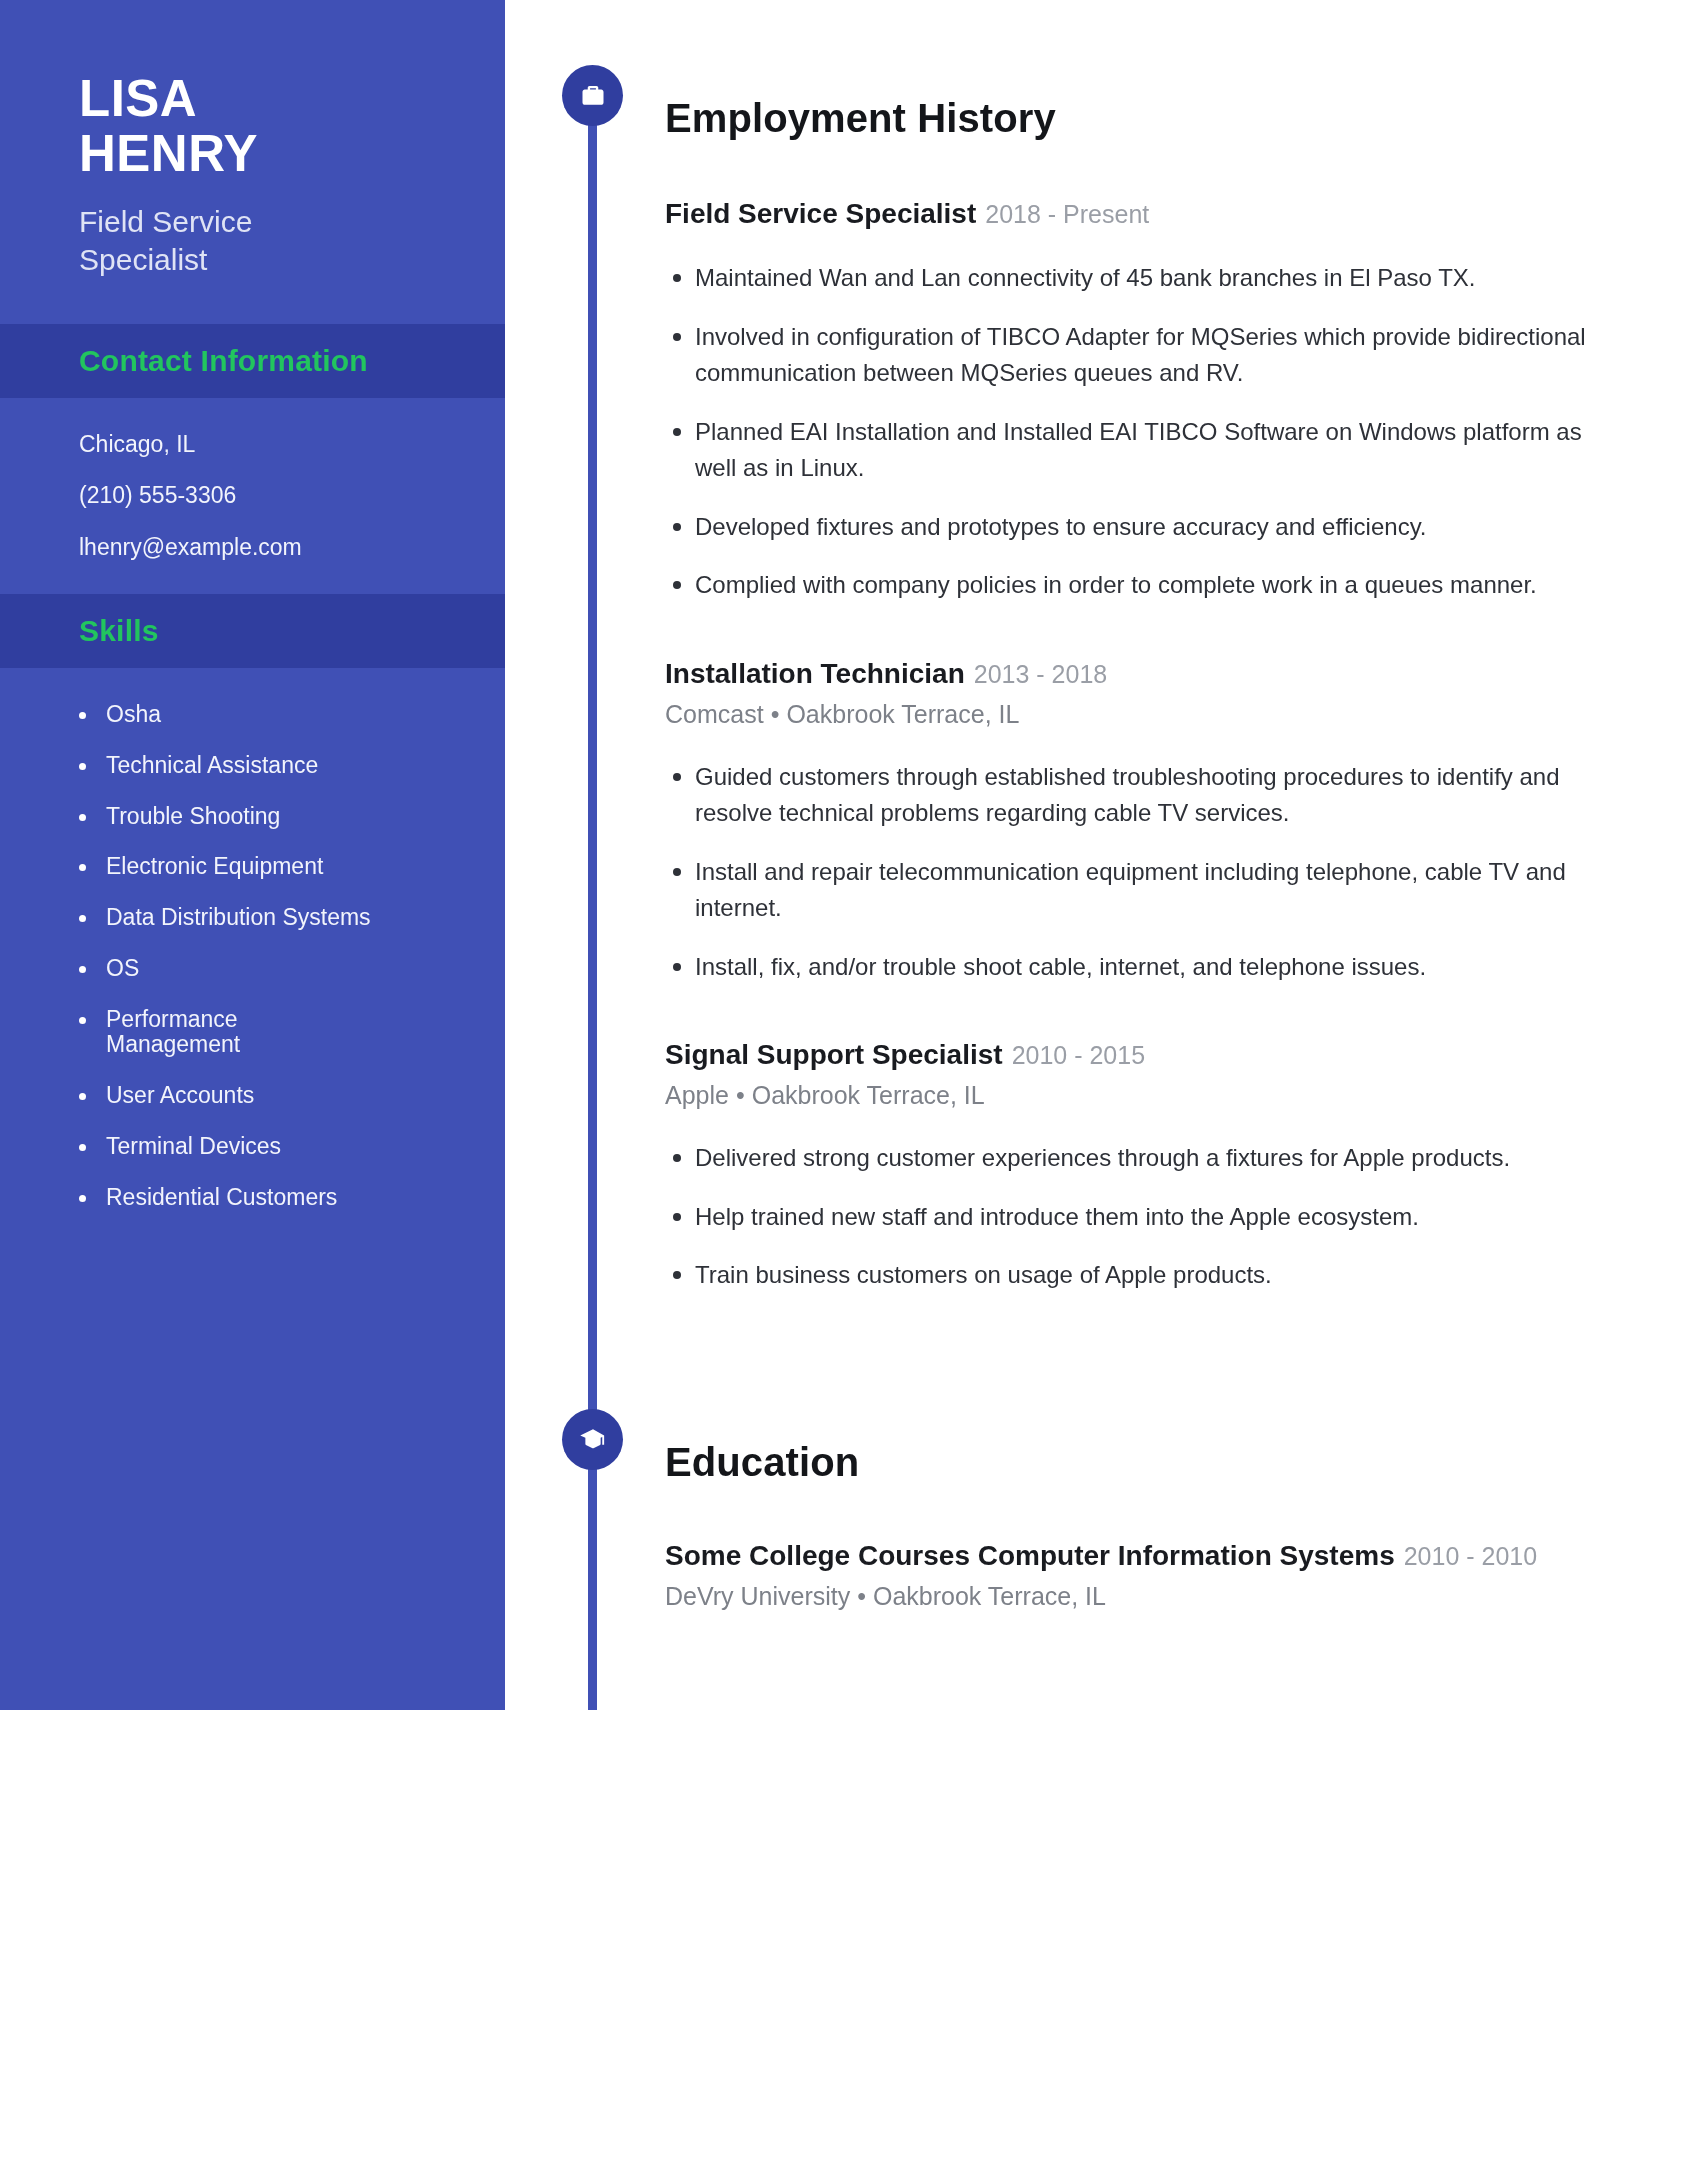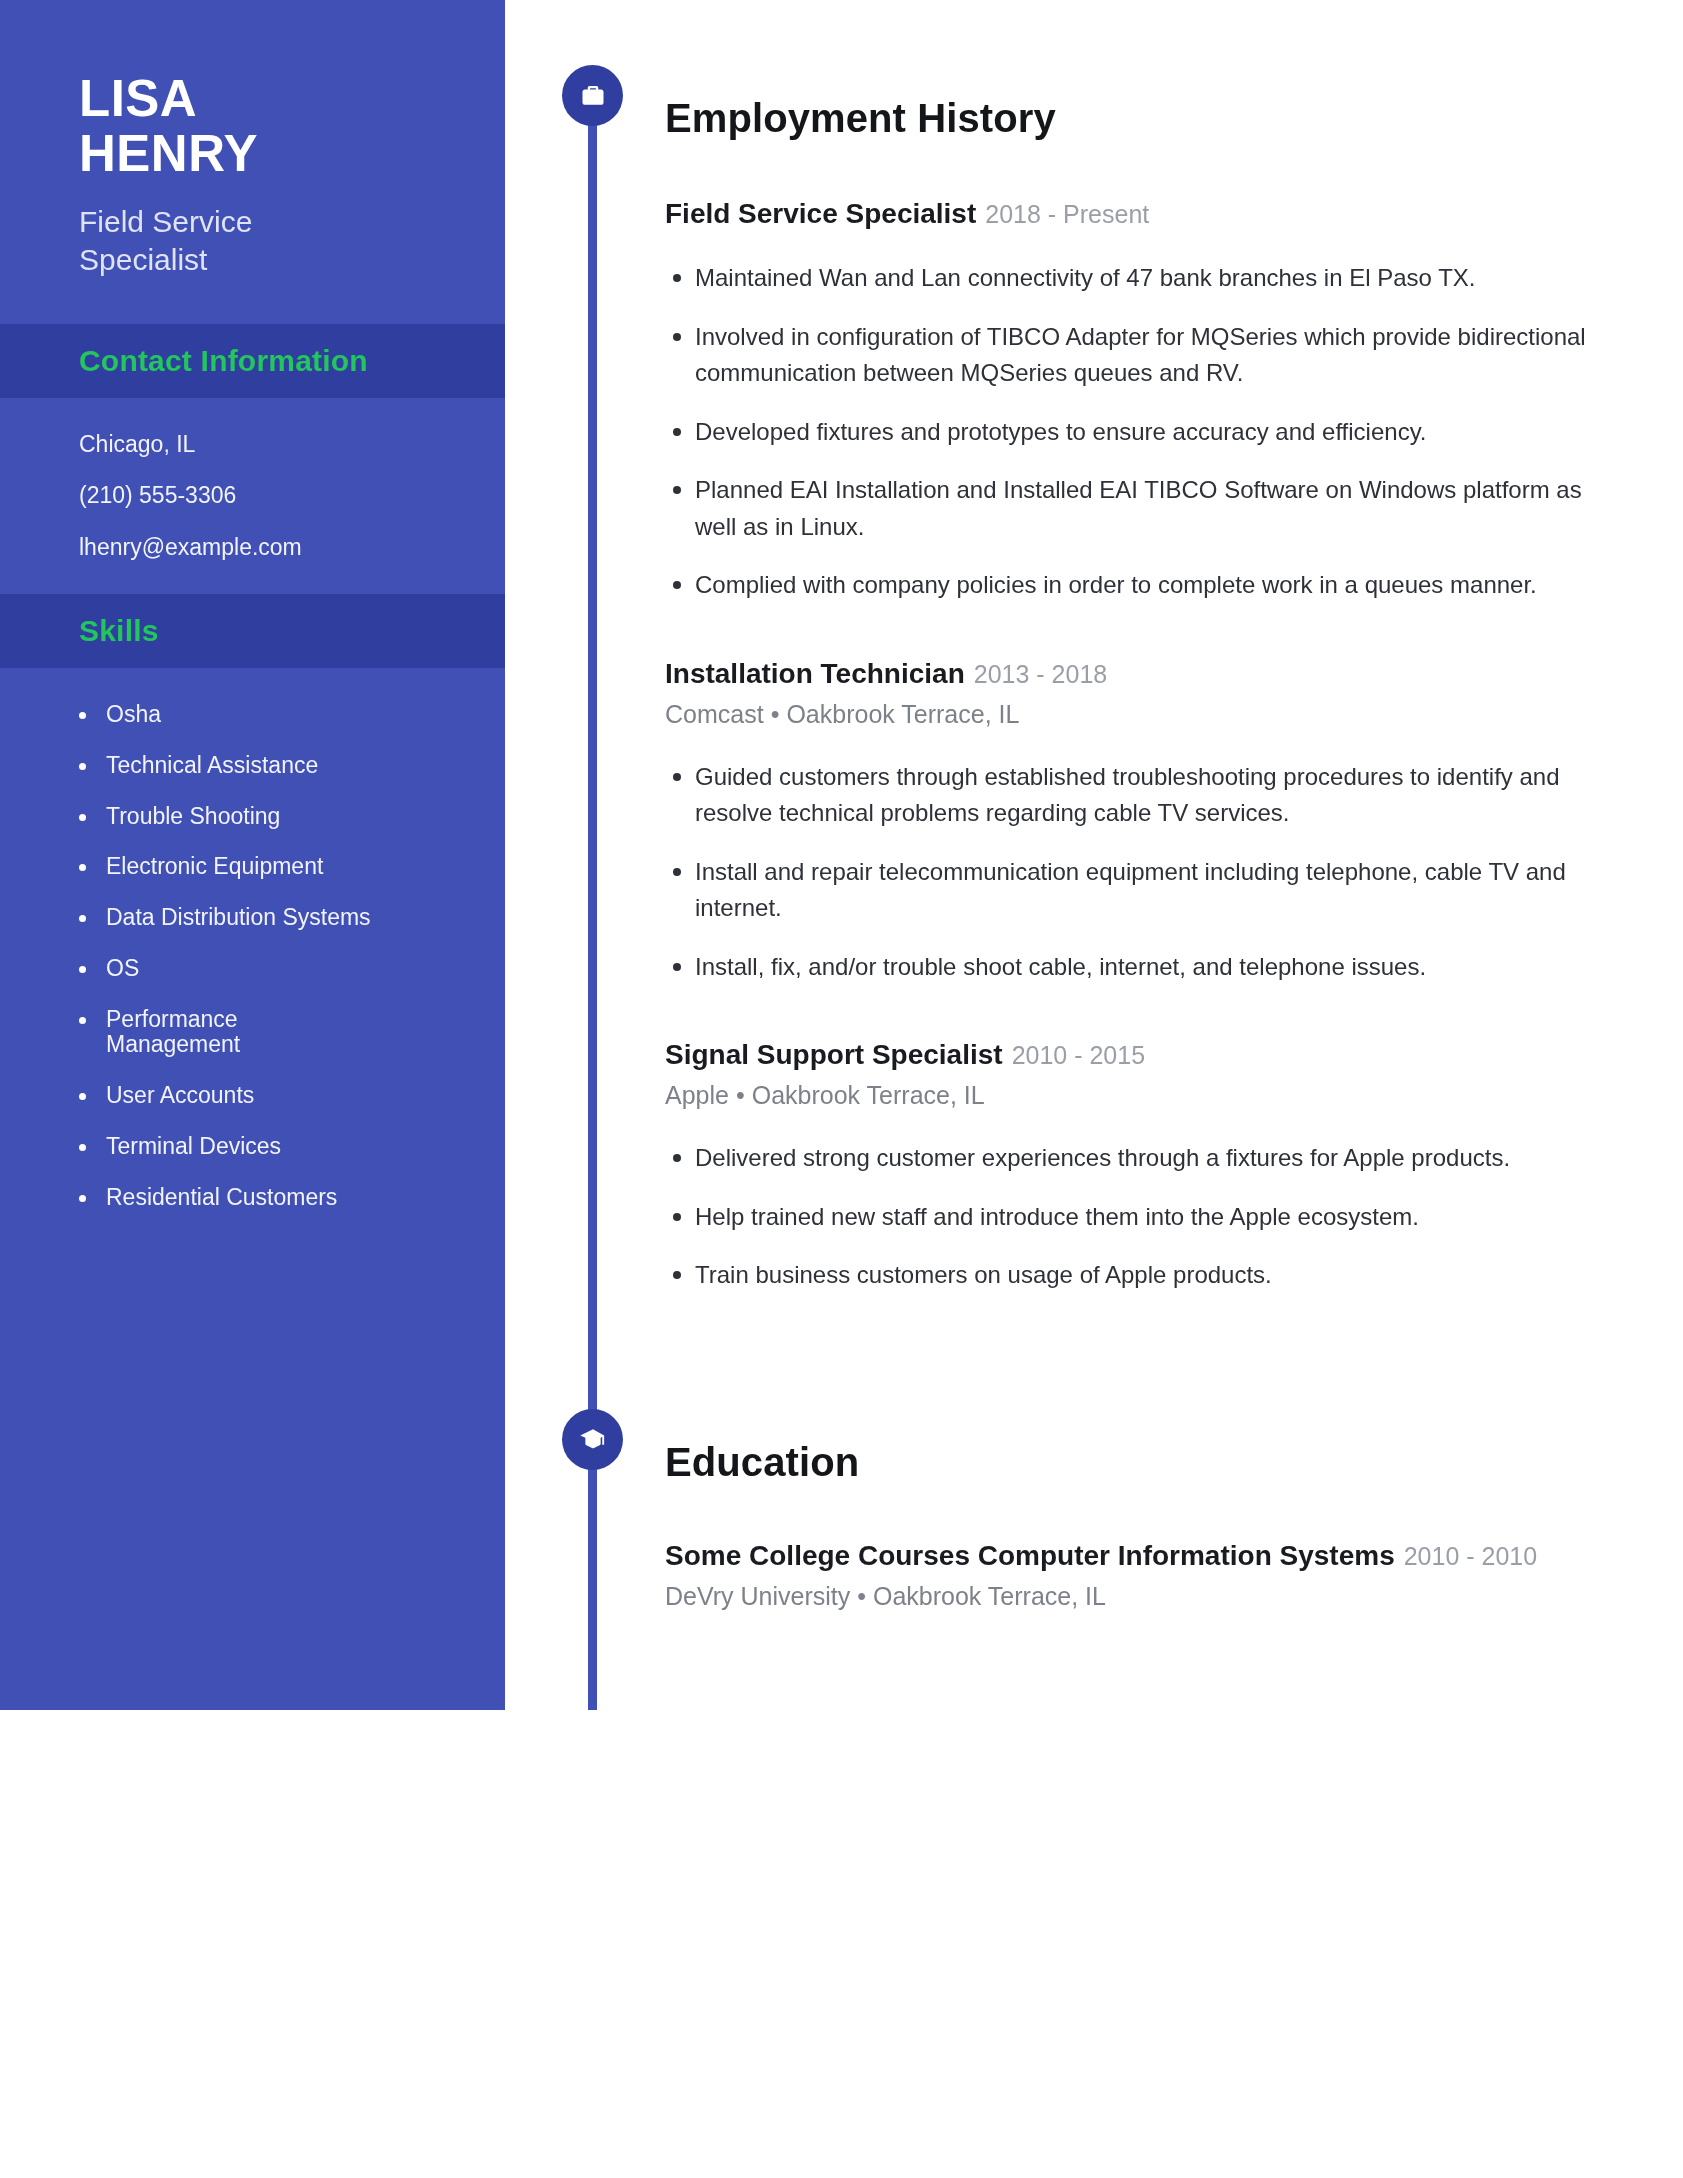--- a/index.html
+++ b/index.html
@@ -263,24 +263,24 @@
         <h2 class="section-title">Employment History</h2>
       </div>
 
       <div class="section-content">
 
         <div class="entry">
           <div class="entry-head">
             <span class="entry-title">Field Service Specialist</span><span class="entry-dates">2018 - Present</span>
           </div>
           <ul class="bullets">
-            <li>Maintained Wan and Lan connectivity of 47 bank branches in El Paso TX.</li>
+            <li>Maintained Wan and Lan connectivity of 45 bank branches in El Paso TX.</li>
             <li>Involved in configuration of TIBCO Adapter for MQSeries which provide bidirectional communication between MQSeries queues and RV.</li>
+            <li>Planned EAI Installation and Installed EAI TIBCO Software on Windows platform as well as in Linux.</li>
             <li>Developed fixtures and prototypes to ensure accuracy and efficiency.</li>
-            <li>Planned EAI Installation and Installed EAI TIBCO Software on Windows platform as well as in Linux.</li>
             <li>Complied with company policies in order to complete work in a queues manner.</li>
           </ul>
         </div>
 
         <div class="entry">
           <div class="entry-head">
             <span class="entry-title">Installation Technician</span><span class="entry-dates">2013 - 2018</span>
             <div class="entry-sub">
               <span>Comcast</span><span class="sep">•</span><span>Oakbrook Terrace, IL</span>
             </div>

